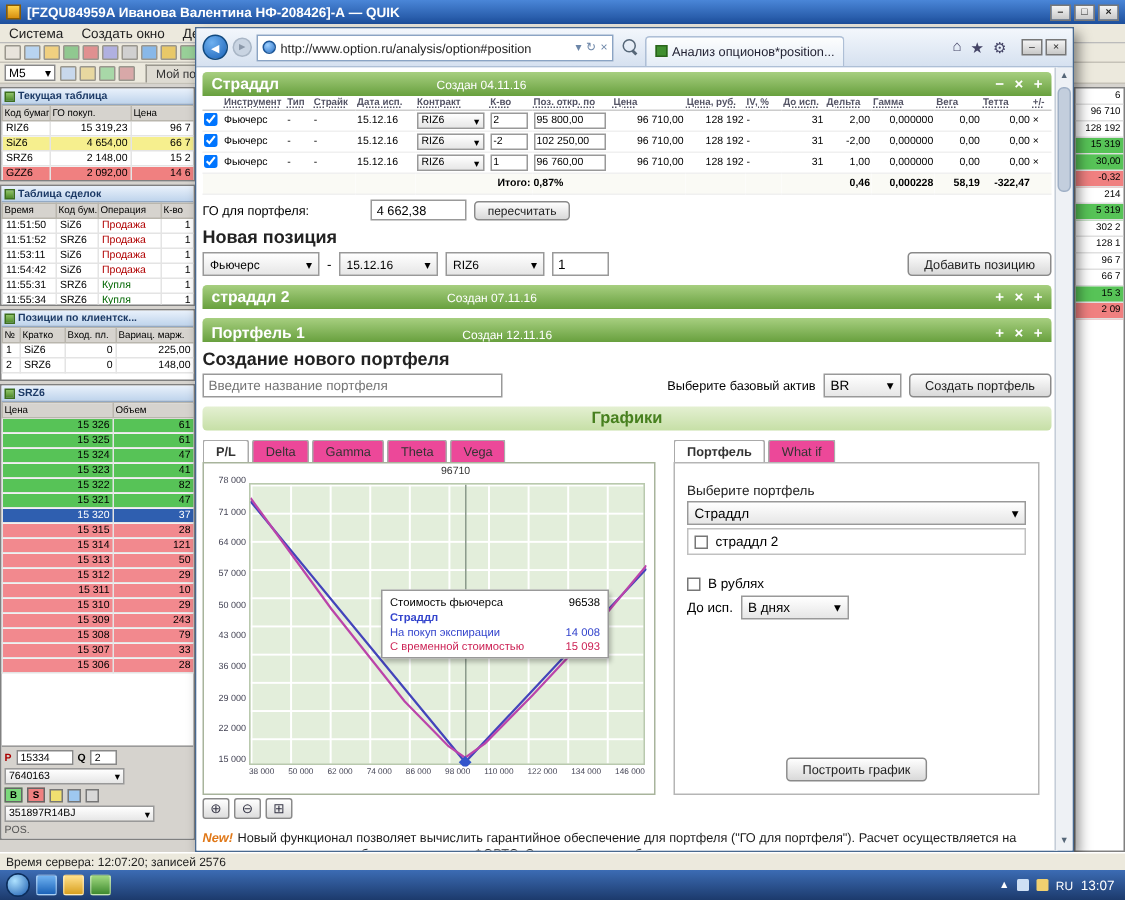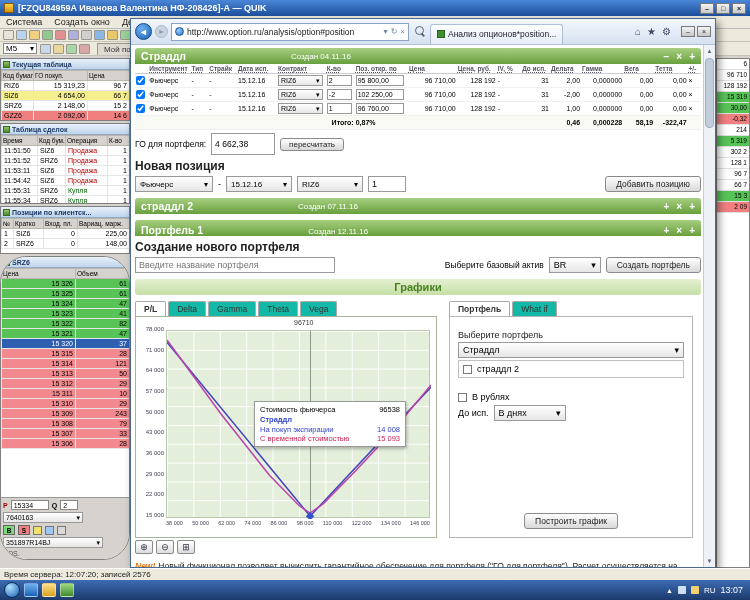--- a/index.html
+++ b/index.html
@@ -85,21 +85,21 @@
 .formrow{display:flex;align-items:center;gap:5px;margin:3px 0;font-size:9px;}
 .h2{font-size:12px;font-weight:bold;color:#222;margin:4px 0 1px 0;}
 .sectionbar{height:16px;background:linear-gradient(#e4f0d2,#c6dfa6);color:#47801f;font-weight:bold;font-size:11px;display:flex;align-items:center;justify-content:center;border-radius:3px;margin:6px 0 6px 0;}
 .sel-md{display:inline-flex;align-items:center;justify-content:space-between;border:1px solid #999;background:linear-gradient(#fff,#e6e6e6);font-size:9px;height:16px;padding:0 4px;}
 .inp-md{height:16px;border:1px solid #999;font-size:9px;padding:0 3px;}
 
 
 #chart-wrap{display:flex;gap:12px;}
 #chart-left{width:302px;}
 .ctabs{display:flex;gap:2px;}
-.ctab{border:1px solid #aaa;border-bottom:none;background:#14b8a6;font-size:8.5px;padding:2px 8px;border-radius:2px 2px 0 0;color:#333;}
+.ctab{border:1px solid #aaa;border-bottom:none;background:#ec4899;font-size:8.5px;padding:2px 8px;border-radius:2px 2px 0 0;color:#333;}
 .ctab.active{background:#fff;font-weight:bold;}
 #chart-box{border:1px solid #a8b49c;background:#fff;position:relative;height:222px;width:302px;}
 #plot{position:absolute;left:30px;top:13px;width:264px;height:188px;background:#e3eedb;background-image:linear-gradient(to right,#ffffff 1px,transparent 1px),linear-gradient(to bottom,#ffffff 1px,transparent 1px);background-size:26.4px 18.8px;border:1px solid #b9c9ae;}
 #plot svg{position:absolute;left:0;top:0;}
 #y-ticks{position:absolute;left:0;top:9px;width:28px;height:192px;display:flex;flex-direction:column;justify-content:space-between;align-items:flex-end;font-size:6px;color:#445;}
 #x-ticks{position:absolute;left:30px;top:203px;width:264px;display:flex;justify-content:space-between;font-size:5.5px;color:#445;}
 #marker-label{position:absolute;top:2px;left:158px;font-size:7px;color:#333;}
 #watermark{position:absolute;right:10px;top:18px;color:#9fae9f;font-size:12px;font-weight:bold;font-style:italic;opacity:.85;}
 #tooltip{position:absolute;left:118px;top:84px;width:152px;background:#fff;border:1px solid #999;box-shadow:1px 2px 3px rgba(0,0,0,.25);font-size:7.5px;padding:3px 5px;z-index:3;}
 #tooltip .tt-row{display:flex;justify-content:space-between;}
@@ -318,21 +318,21 @@
           <tr>
             <td>2</td>
             <td>SRZ6</td>
             <td class="num">0</td>
             <td class="num">148,00</td>
           </tr>
         </tbody>
     </table>
   </div>
 
-  <div class="qwin" id="win-book" style="top:256px;height:304px;border-radius:27px;">
+  <div class="qwin" id="win-book" style="top:256px;height:304px;">
     <div class="qtitle">
         <span class="tico"></span>
         <span>SRZ6</span>
       </div>
     <table class="qtable" id="t-book">
       <colgroup>
           <col style="width:74px">
           <col style="width:54px">
         </colgroup>
       <thead>
@@ -625,21 +625,21 @@
               <td class="num">0,000228</td>
               <td class="num">58,19</td>
               <td class="num">-322,47</td>
               <td></td>
             </tr>
           </tbody>
       </table>
 
       <div class="formrow">
         <span style="font-size:8.5px;">ГО для портфеля:</span>
-        <input class="inp-md" style="width: 64px; font-size: 8.5px; height: 22px;" value="4 662,38">
+        <input class="inp-md" style="width: 64px; font-size: 8.5px; height: 14px; margin-left: 36px;" value="4 662,38">
         <span class="btn" style="font-size:8px;padding:1px 8px;">пересчитать</span>
       </div>
 
       <div class="h2">Новая позиция</div>
       <div class="formrow">
         <span class="sel-md" style="width:78px;font-size:8px;">
             <span>Фьючерс</span>
             <span>▾</span>
           </span>
         <span>-</span>

